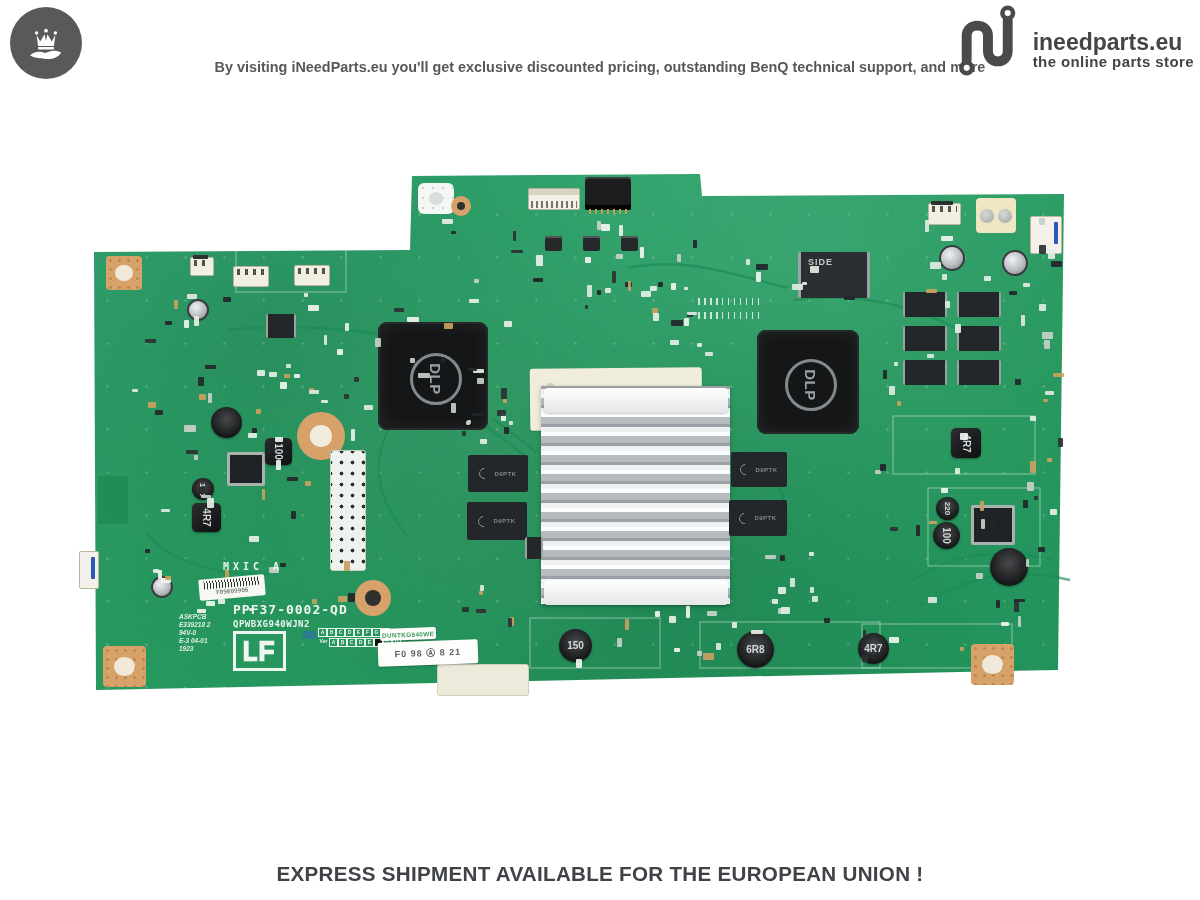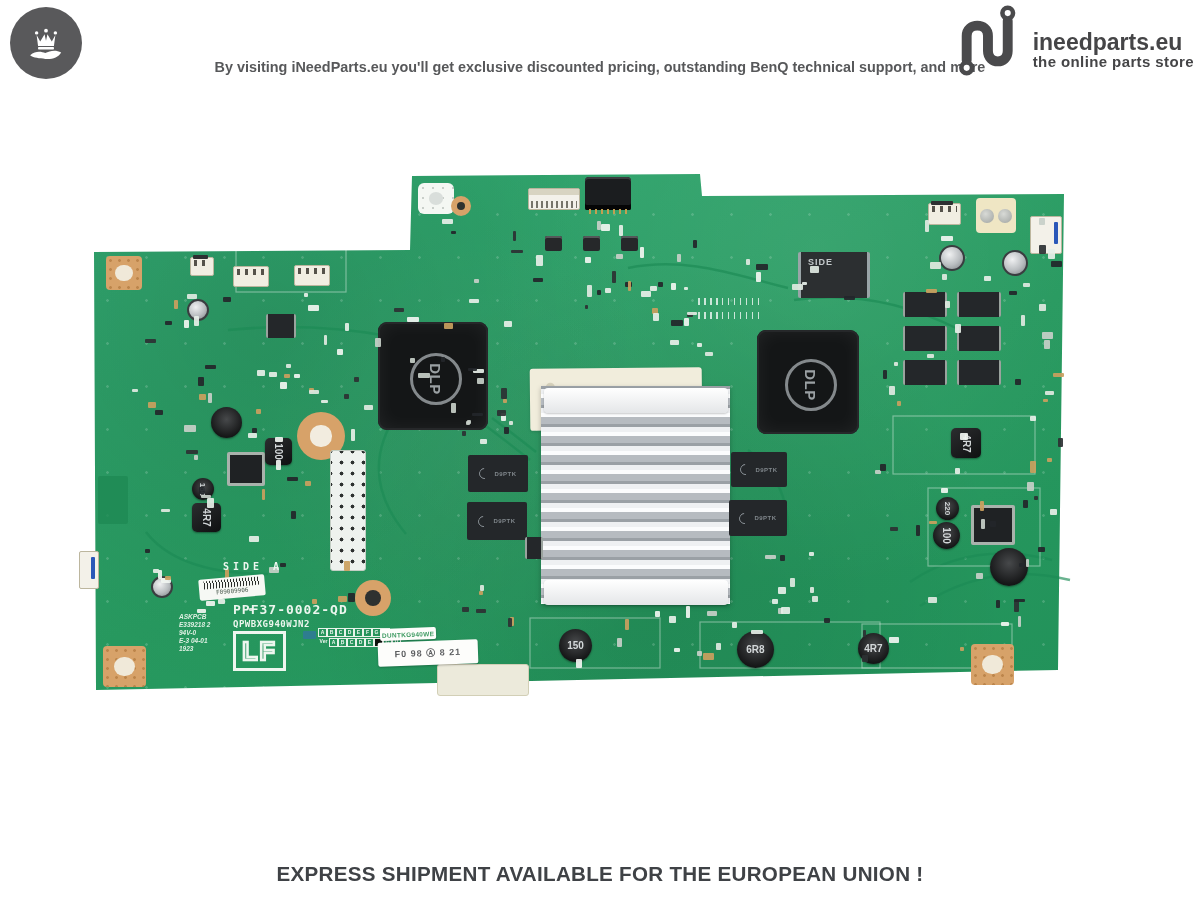--- a/index.html
+++ b/index.html
@@ -92,21 +92,21 @@
        border-radius:3px;transform:rotate(-.6deg);box-shadow:0 1px 3px rgba(0,0,0,.15);}
   .plate:after{content:"";position:absolute;left:16px;top:14px;width:9px;height:9px;border-radius:50%;background:#d8d3bd;}
   .hs{position:absolute;left:541px;top:386px;width:189px;height:218px;
       background:repeating-linear-gradient(180deg,#9aa0a5 0 3px,#eef0f2 3px 8px,#fbfcfd 8px 12px,#b6bbc0 12px 19px);
       box-shadow:0 2px 5px rgba(0,0,0,.25);}
   .hs-cap{position:absolute;left:544px;width:184px;height:25px;background:linear-gradient(#ffffff,#e4e6e8);
       border-radius:4px;box-shadow:0 1px 2px rgba(0,0,0,.2);}
   
   .silk{position:absolute;color:#ecf6ee;font-family:"DejaVu Sans Mono",monospace;font-weight:700;}
   .lf-box{position:absolute;border:3px solid #eef6ef;display:flex;align-items:center;justify-content:center;}
-  .lf-box span{font-size:25px;font-weight:700;letter-spacing:2px;color:rgba(255,255,255,.15);
+  .lf-box span{font-size:25px;font-weight:400;letter-spacing:2px;color:rgba(255,255,255,.15);
       -webkit-text-stroke:2.5px #eef6ef;font-family:"Liberation Sans",sans-serif;}
   .maker{position:absolute;color:#ddefe2;font-size:6.5px;line-height:8px;font-weight:700;font-style:italic;
       font-family:"Liberation Sans",sans-serif;}
   .sticker{position:absolute;background:#fdfdfb;border-radius:2px;box-shadow:0 1px 2px rgba(0,0,0,.25);
       display:flex;align-items:center;justify-content:center;}
   .barcode{position:absolute;background:#f6f8f4;border-radius:2px;transform:rotate(-5deg);
       display:flex;flex-direction:column;align-items:center;justify-content:flex-start;padding-top:2px;}
   .barcode .bars{width:86%;height:8px;
       background:repeating-linear-gradient(90deg,#2a2d2a 0 1px,transparent 1px 3px);}
   .barcode span{font-size:6px;color:#4a5a4e;font-family:"DejaVu Sans Mono",monospace;}
@@ -490,21 +490,21 @@
       <div class="passive" style="left: 686.612px; top: 313.084px; width: 6.71812px; height: 3.47024px; background: rgb(45, 49, 51); border-radius: 1px; opacity: 0.92;"></div>
       <div class="passive" style="left: 683.528px; top: 318.244px; width: 5.59195px; height: 7.4999px; background: rgb(241, 245, 241); border-radius: 1px; opacity: 0.92;"></div>
       <div class="passive" style="left: 686.907px; top: 311.598px; width: 9.99281px; height: 3.67199px; background: rgb(224, 233, 225); border-radius: 1px; opacity: 0.92;"></div>
       <div class="passive" style="left: 697.291px; top: 343.01px; width: 5.05402px; height: 3.68419px; background: rgb(231, 239, 232); border-radius: 1px; opacity: 0.92;"></div>
       <div class="passive" style="left: 652.547px; top: 313.452px; width: 6.14905px; height: 7.78664px; background: rgb(231, 239, 232); border-radius: 1px; opacity: 0.92;"></div>
       <div class="passive" style="left: 671.365px; top: 319.683px; width: 11.7521px; height: 6.14639px; background: rgb(35, 38, 42); border-radius: 1px; opacity: 0.92;"></div>
       <div class="passive" style="left: 669.507px; top: 340.26px; width: 9.57836px; height: 4.2762px; background: rgb(231, 239, 232); border-radius: 1px; opacity: 0.92;"></div>
       <div class="passive" style="left: 705.318px; top: 352.359px; width: 7.60347px; height: 3.82625px; background: rgb(224, 233, 225); border-radius: 1px; opacity: 0.92;"></div>
     </div>
 
-  <div class="silk" style="left:223px;top:561px;font-size:10px;letter-spacing:4px;">SIDE A</div>
+  <div class="silk" style="left:223px;top:561px;font-size:10px;letter-spacing:4px;">MXIC A</div>
   <div class="barcode" style="left:199px;top:577px;width:66px;height:19px;">
     <div class="bars"></div>
     <span>F09009906</span>
   </div>
   <div class="silk" style="left:233px;top:602px;font-size:13px;letter-spacing:1px;">PPF37-0002-QD</div>
   <div class="silk" style="left:233px;top:619px;font-size:9px;letter-spacing:.5px;">QPWBXG940WJN2</div>
   <div class="lf-box" style="left:233px;top:631px;width:47px;height:34px;">
     <span>LF</span>
   </div>
   <div class="maker" style="left:179px;top:613px;">

